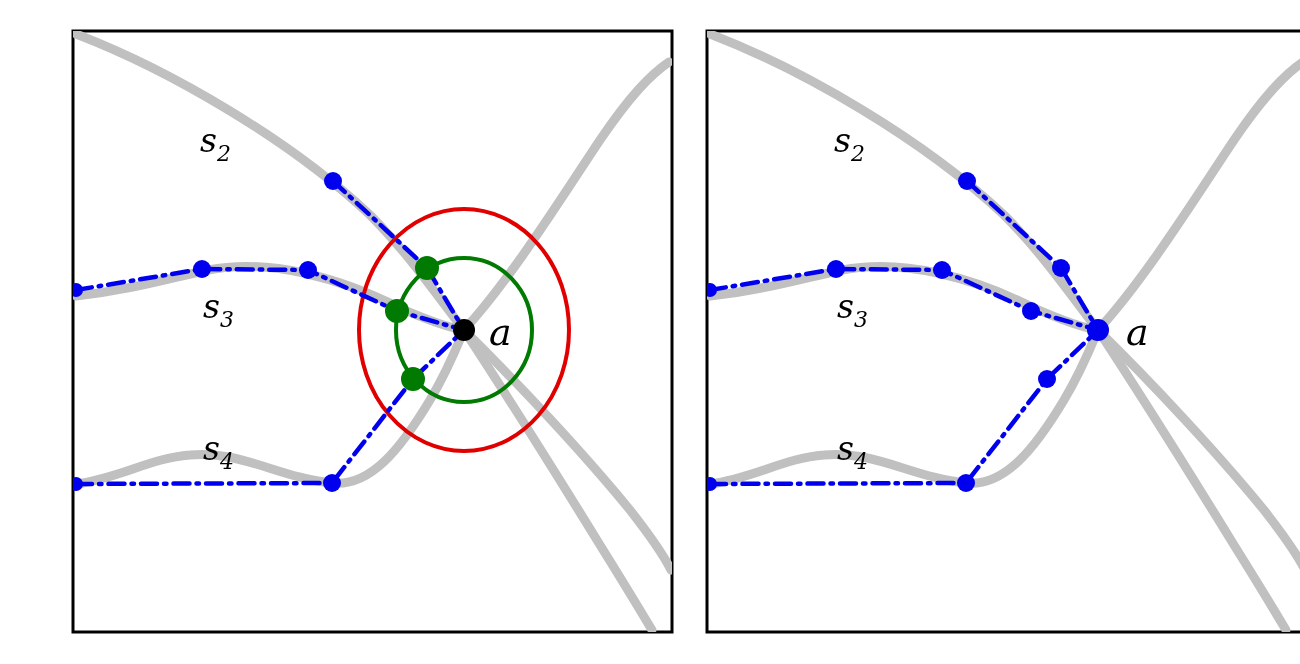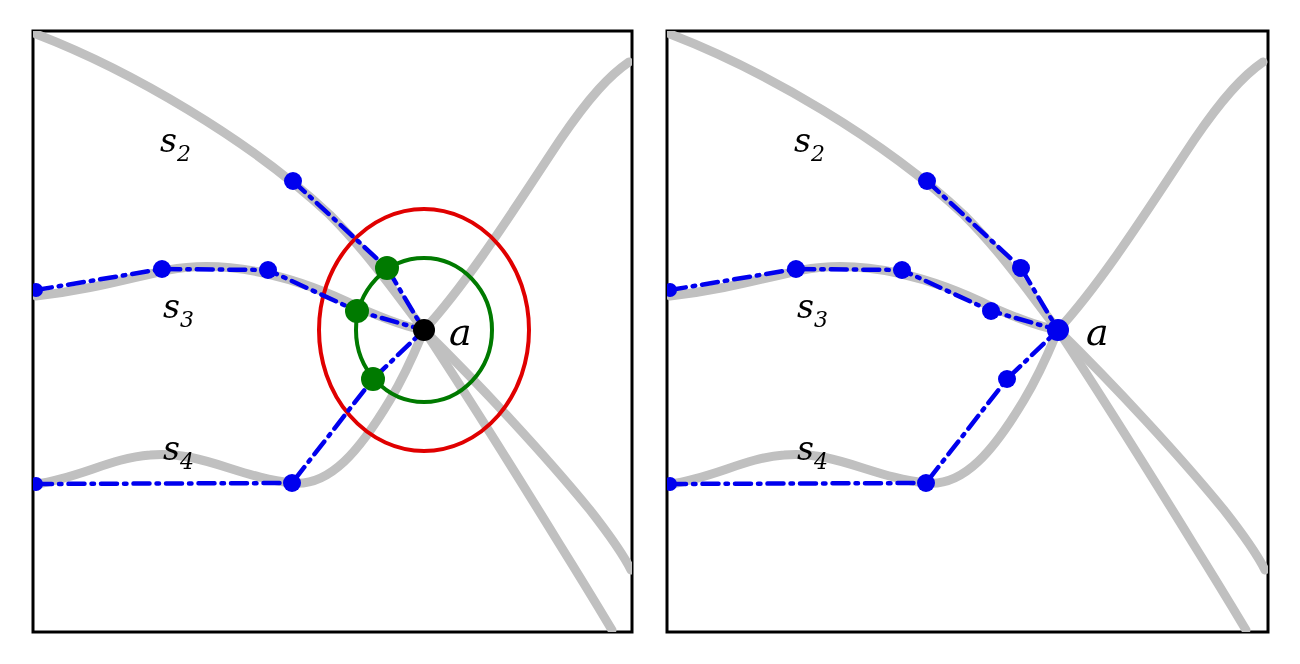--- a/index.html
+++ b/index.html
@@ -10,20 +10,21 @@
   body {
     width: 1300px;
     height: 664px;
     font-family: "Liberation Serif", serif;
     overflow: hidden;
   }
   #figure {
     position: relative;
     width: 1032px;
     height: 664px;
+    margin-left: 40px;
   }
   svg.diagram {
     display: block;
     width: 1300px;
     height: 664px;
   }
   .panel-frame {
     fill: #ffffff;
     stroke: #000000;
     stroke-width: 3;

